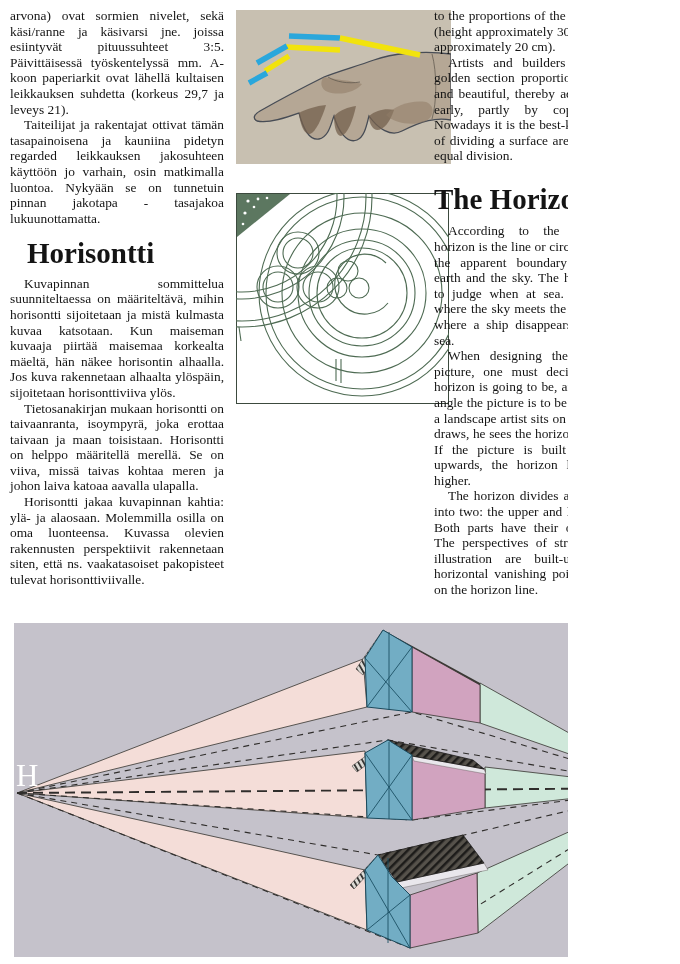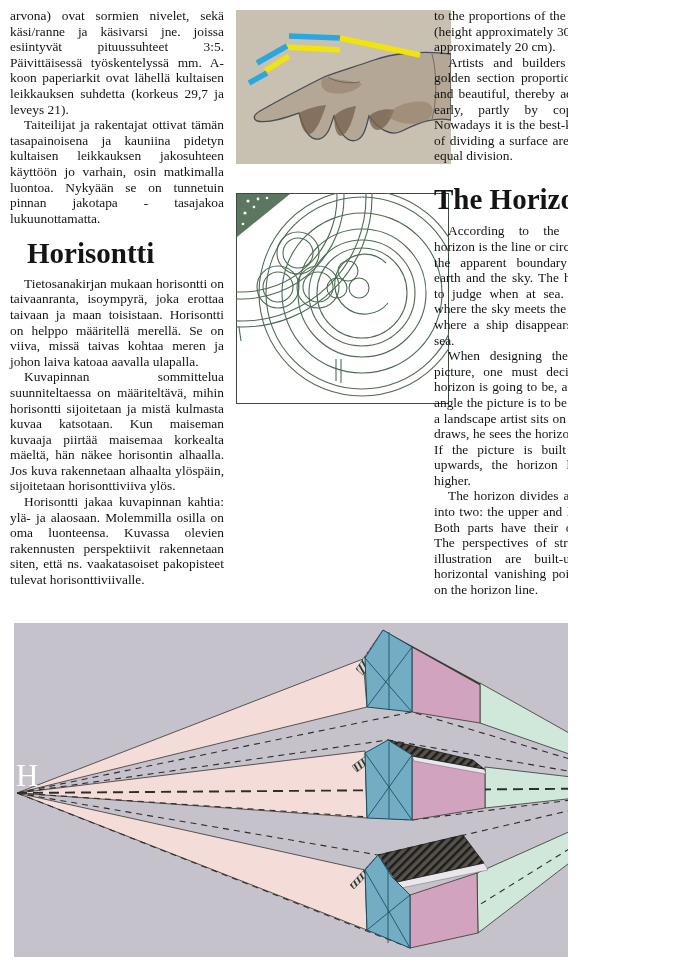--- a/index.html
+++ b/index.html
@@ -54,24 +54,24 @@
   .dashH { fill:none; stroke:#2f2d2b; stroke-width:1.9; stroke-dasharray:10 6; }
   .hLabel { fill:var(--label_white); font-family:"Liberation Serif", serif; font-size:31px; }
 </style>
 </head>
 <body>
 
 <div class="page">
 
   <div class="col col-left">
     <p class="noindent">arvona) ovat sormien nivelet, sekä käsi/ranne ja käsivarsi jne. joissa esiintyvät pituussuhteet 3:5. Päivittäisessä työskentelyssä mm. A-koon paperiarkit ovat lähellä kultaisen leikkauksen suhdetta (korkeus 29,7 ja leveys 21).</p>
-    <p>Taiteilijat ja rakentajat ottivat tämän tasapainoisena ja kauniina pidetyn kultaisen leikkauksen jakosuhteen käyttöön jo varhain, osin matkimalla luontoa. Nykyään se on tunnetuin pinnan jakotapa - tasajakoa lukuunottamatta.</p>
+    <p>Taiteilijat ja rakentajat ottivat tämän tasapainoisena ja kauniina pidetyn regarded leikkauksen jakosuhteen käyttöön jo varhain, osin matkimalla luontoa. Nykyään se on tunnetuin pinnan jakotapa - tasajakoa lukuunottamatta.</p>
     <h2 class="h-left">Horisontti</h2>
+    <p>Kuvapinnan sommittelua suunniteltaessa on määriteltävä, mihin horisontti sijoitetaan ja mistä kulmasta kuvaa katsotaan. Kun maiseman kuvaaja piirtää maisemaa korkealta mäeltä, hän näkee horisontin alhaalla. Jos kuva rakennetaan alhaalta ylöspäin, sijoitetaan horisonttiviiva ylös.</p>
     <p>Tietosanakirjan mukaan horisontti on taivaanranta, isoympyrä, joka erottaa taivaan ja maan toisistaan. Horisontti on helppo määritellä merellä. Se on viiva, missä taivas kohtaa meren ja johon laiva katoaa aavalla ulapalla.</p>
-    <p>Kuvapinnan sommittelua suunniteltaessa on määriteltävä, mihin horisontti sijoitetaan ja mistä kulmasta kuvaa katsotaan. Kun maiseman kuvaaja piirtää maisemaa korkealta mäeltä, hän näkee horisontin alhaalla. Jos kuva rakennetaan alhaalta ylöspäin, sijoitetaan horisonttiviiva ylös.</p>
     <p>Horisontti jakaa kuvapinnan kahtia: ylä- ja alaosaan. Molemmilla osilla on oma luonteensa. Kuvassa olevien rakennusten perspektiivit rakennetaan siten, että ns. vaakatasoiset pakopisteet tulevat horisonttiviivalle.</p>
   </div>
 
   <div class="fig-hand">
     <svg viewBox="0 0 215 154" width="215" height="154">
       <rect x="0" y="0" width="215" height="154" fill="var(--hand_bg)"></rect>
 
       <path class="skin" d="M215,44
         C185,40 155,44 138,50 C118,57 100,62 88,67 C68,77 38,93 24,101
         C17,105 17,109 21,111 C33,114 52,107 63,103

